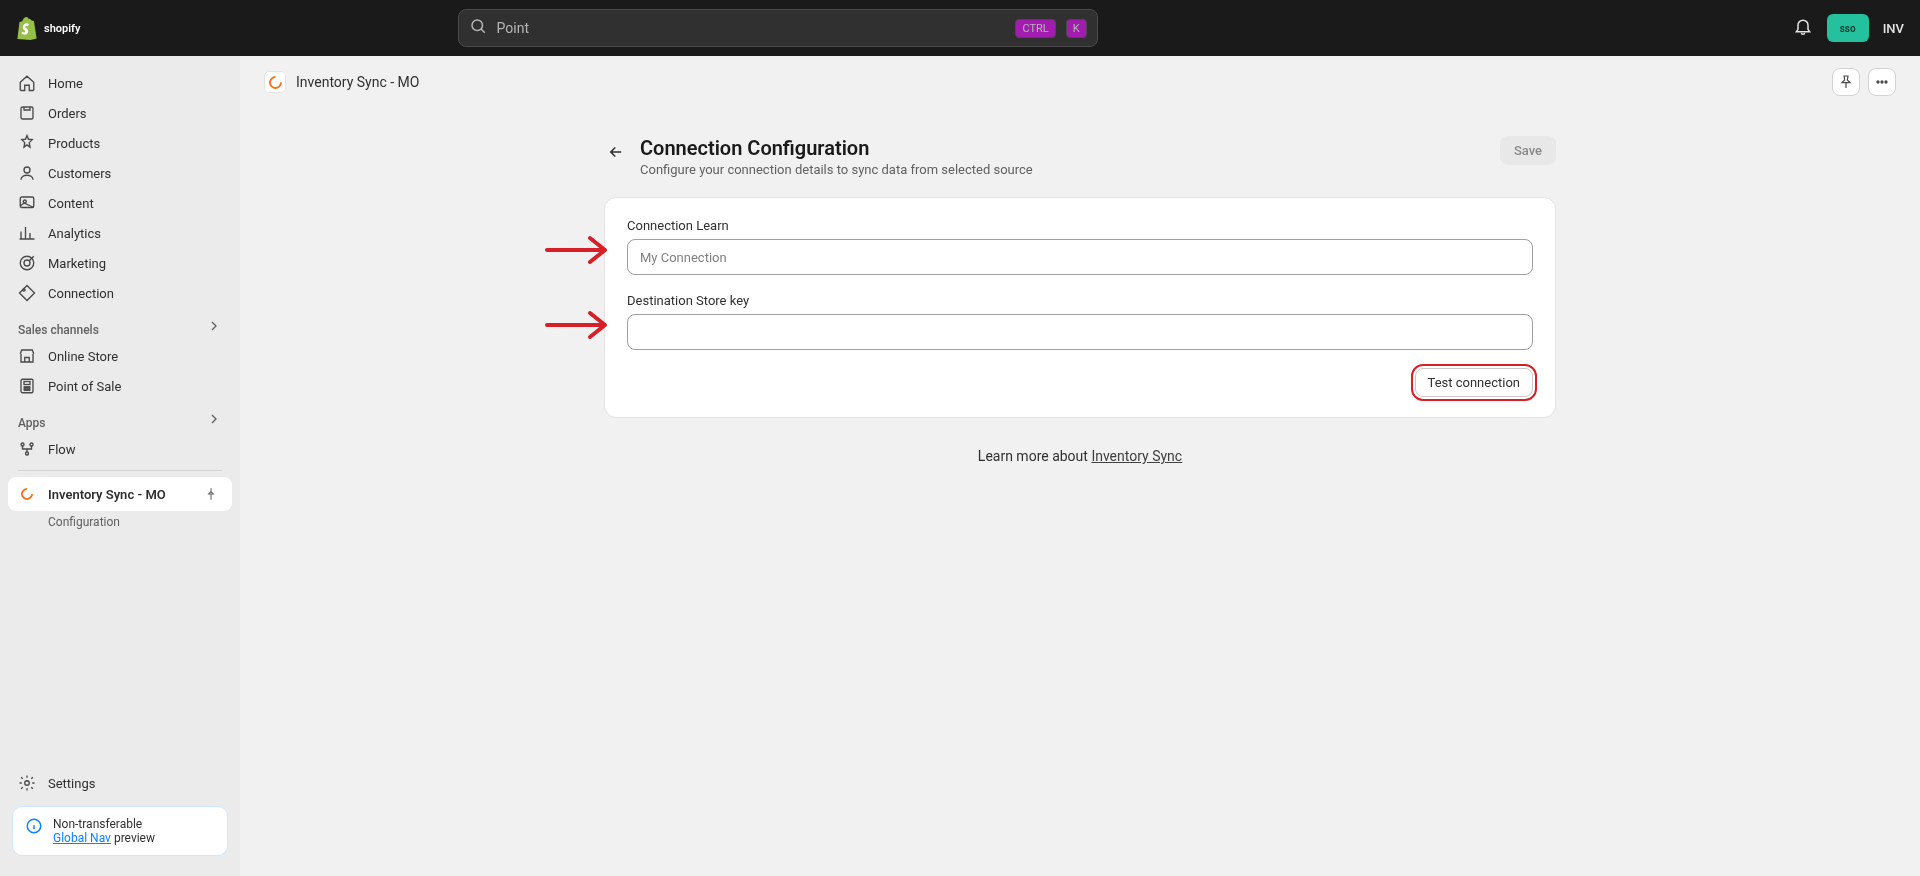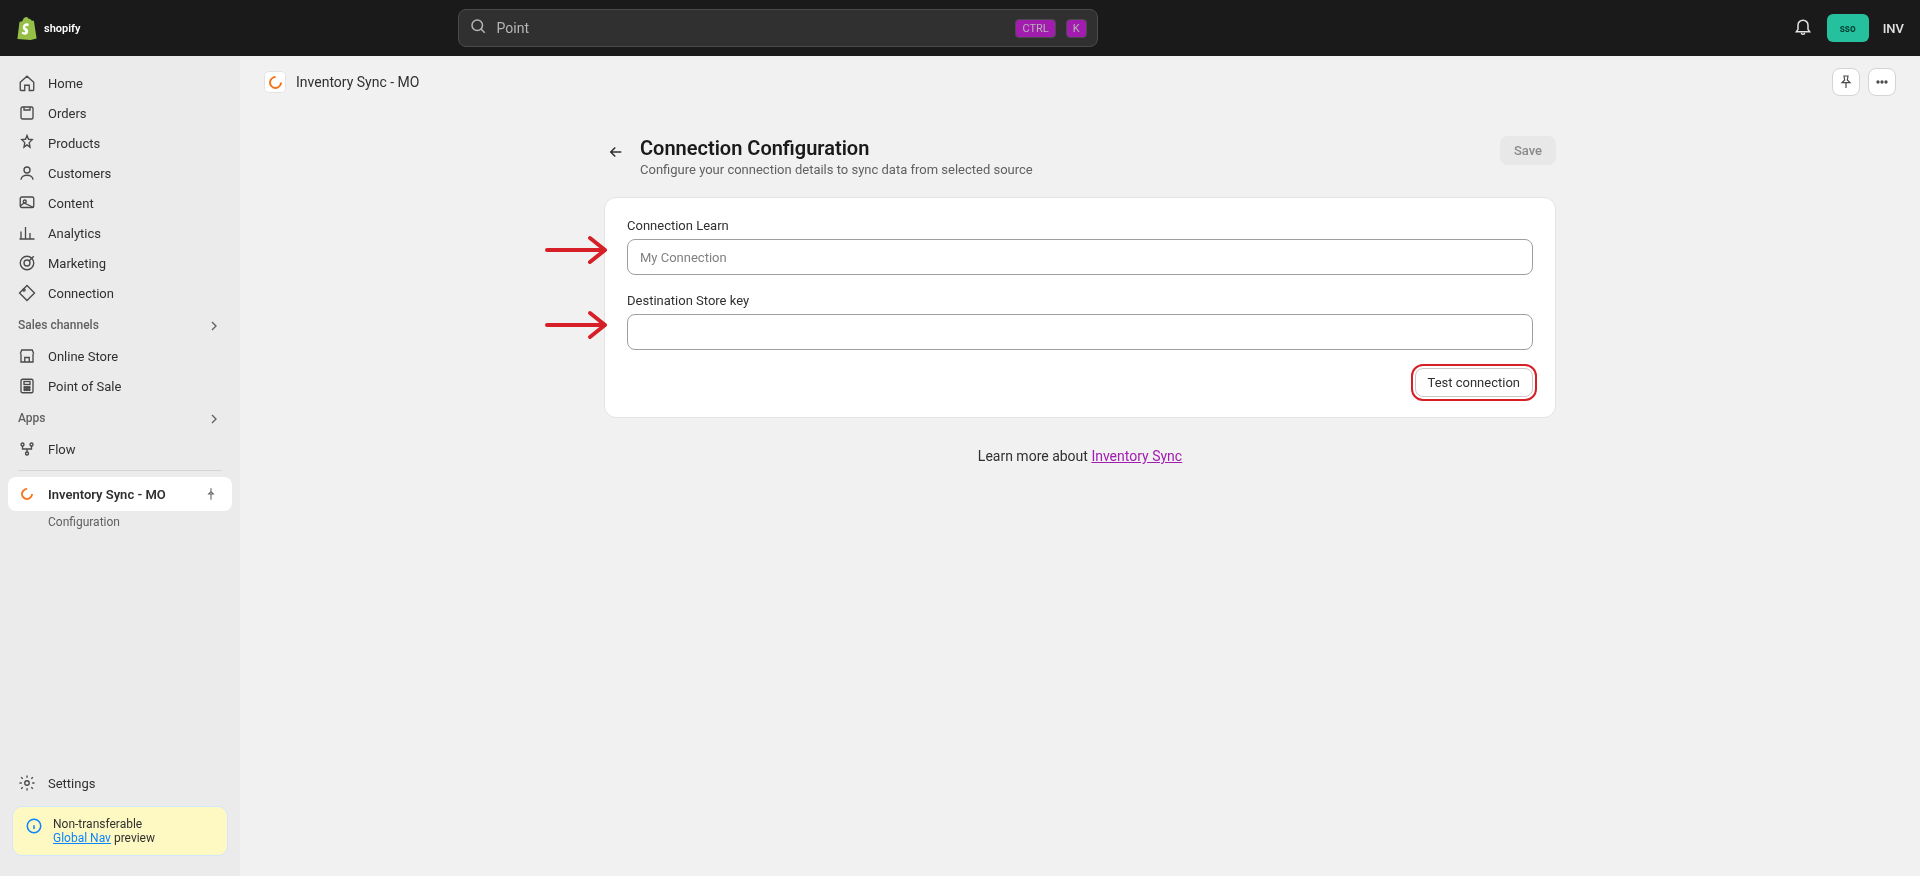--- a/index.html
+++ b/index.html
@@ -17,31 +17,31 @@
     .topbar-right{ margin-left:auto; display:flex; align-items:center; gap:14px;}
     .bell svg{width:20px;height:20px;stroke:#e3e3e3;fill:none;}
     .avatar{width:42px;height:28px;border-radius:6px;background:#25c19f;color:#003d2f;font-size:10px;font-weight:600;display:flex;align-items:center;justify-content:center;}
     .storename{color:#e3e3e3;font-size:13px;font-weight:500;}
 
     
     .sidebar{position:fixed;top:56px;left:0;bottom:0;width:240px;background:#ebebeb;padding:12px 8px;display:flex;flex-direction:column;}
     .nav-item{display:flex;align-items:center;gap:12px;padding:6px 10px;border-radius:8px;font-size:13px;color:#303030;cursor:pointer;font-weight:450;}
     .nav-item .nicon{width:18px;height:18px;flex-shrink:0;}
     .nav-item .nicon svg{width:18px;height:18px;stroke:#4a4a4a;fill:none;stroke-width:1.8;}
-    .section-title{display:flex;align-items:flex-start;justify-content:space-between;padding:10px 10px 4px;font-size:12px;color:#616161;font-weight:500;}
+    .section-title{display:flex;align-items:flex-end;justify-content:space-between;padding:10px 10px 4px;font-size:12px;color:#616161;font-weight:500;}
     .section-title .caret svg{width:16px;height:16px;stroke:#616161;}
     .nav-item.active{background:#fff;font-weight:600;}
     .nav-sub{font-size:12px;color:#616161;padding:4px 10px 4px 40px;}
     .pin-btn{margin-left:auto;width:22px;height:22px;display:flex;align-items:center;justify-content:center;border-radius:6px;}
     .pin-btn svg{width:14px;height:14px;stroke:#616161;fill:none;}
     .app-icon-small{width:18px;height:18px;border-radius:4px;background:#fff;display:flex;align-items:center;justify-content:center;flex-shrink:0;}
     .app-icon-small span{width:12px;height:12px;border-radius:50%;border:2px solid #f97316;border-top-color:transparent;display:block;transform:rotate(45deg);}
 
     .sidebar-bottom{margin-top:auto;}
-    .alert-box{margin:8px 4px;background:#fef9c3;border:1px solid #d1e7ff;border-radius:10px;padding:10px 12px;display:flex;gap:10px;font-size:12px;color:#303030;}
+    .alert-box{margin:8px 4px;background:#ffffff;border:1px solid #d1e7ff;border-radius:10px;padding:10px 12px;display:flex;gap:10px;font-size:12px;color:#303030;}
     .alert-box .info-icon{width:18px;height:18px;flex-shrink:0;}
     .alert-box .info-icon svg{width:18px;height:18px;stroke:#0a84ff;fill:none;}
     .alert-box a{color:#0a84ff;text-decoration:underline;}
 
     
     .main{position:fixed;top:56px;left:240px;right:0;bottom:0;background:#f1f1f1;border-top-left-radius:14px;overflow:auto;}
     .titlebar{display:flex;align-items:center;justify-content:space-between;padding:12px 24px;}
     .titlebar-left{display:flex;align-items:center;gap:10px;}
     .app-icon-big{width:22px;height:22px;border-radius:5px;background:#fff;display:flex;align-items:center;justify-content:center;box-shadow:0 0 0 1px #e3e3e3 inset;}
     .app-icon-big span{width:13px;height:13px;border-radius:50%;border:2.5px solid #f97316;border-top-color:transparent;display:block;transform:rotate(45deg);}
@@ -59,21 +59,21 @@
 
     .card{max-width:952px;margin:20px auto 0;background:#fff;border:1px solid #e3e3e3;border-radius:12px;padding:20px 22px;}
     .field-label{font-size:13px;color:#303030;margin-bottom:6px;display:block;}
     .field-input{width:100%;height:36px;border:1px solid #9f9f9f;border-radius:8px;padding:0 12px;font-size:13px;color:#303030;}
     .field-input::placeholder{color:#808080;}
     .field{margin-bottom:18px;position:relative;}
     .test-row{display:flex;justify-content:flex-end;}
     .test-btn{background:#fff;border:1px solid #c9c9c9;border-radius:8px;padding:6px 12px;font-size:13px;color:#303030;cursor:pointer;outline:2px solid #d61f26;outline-offset:2px;}
 
     .learn{max-width:952px;margin:30px auto;text-align:center;font-size:14px;color:#303030;}
-    .learn a{color:#a21caf;text-decoration:underline;}
+    .learn a{color:#404040;text-decoration:underline;}
 
     .red-arrow{position:absolute;left:-82px;width:78px;height:40px;}
     .red-arrow svg{width:78px;height:40px;}
   </style>
 </head>
 <body>
 
 <div class="topbar">
   <div class="logo-wrap">
     <svg class="logo-bag" viewBox="0 0 24 26">

